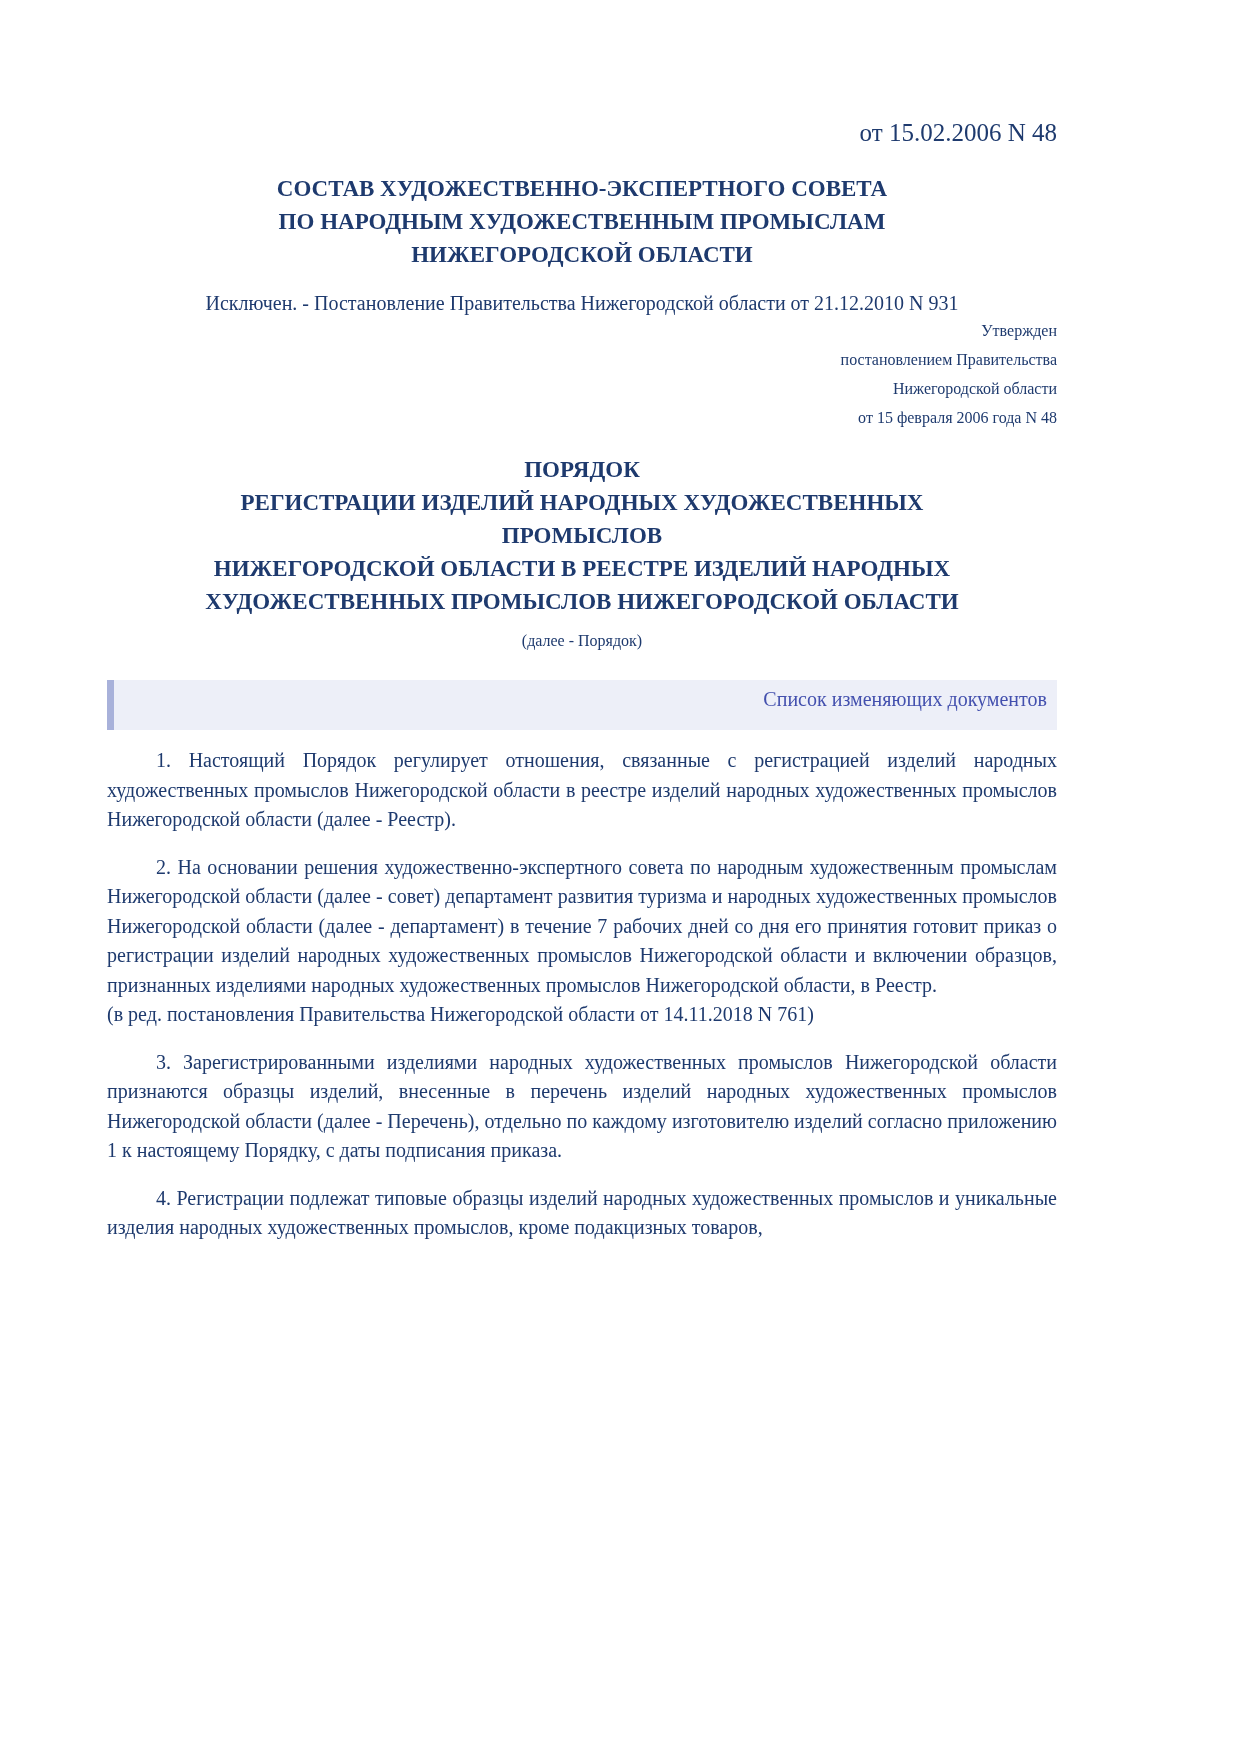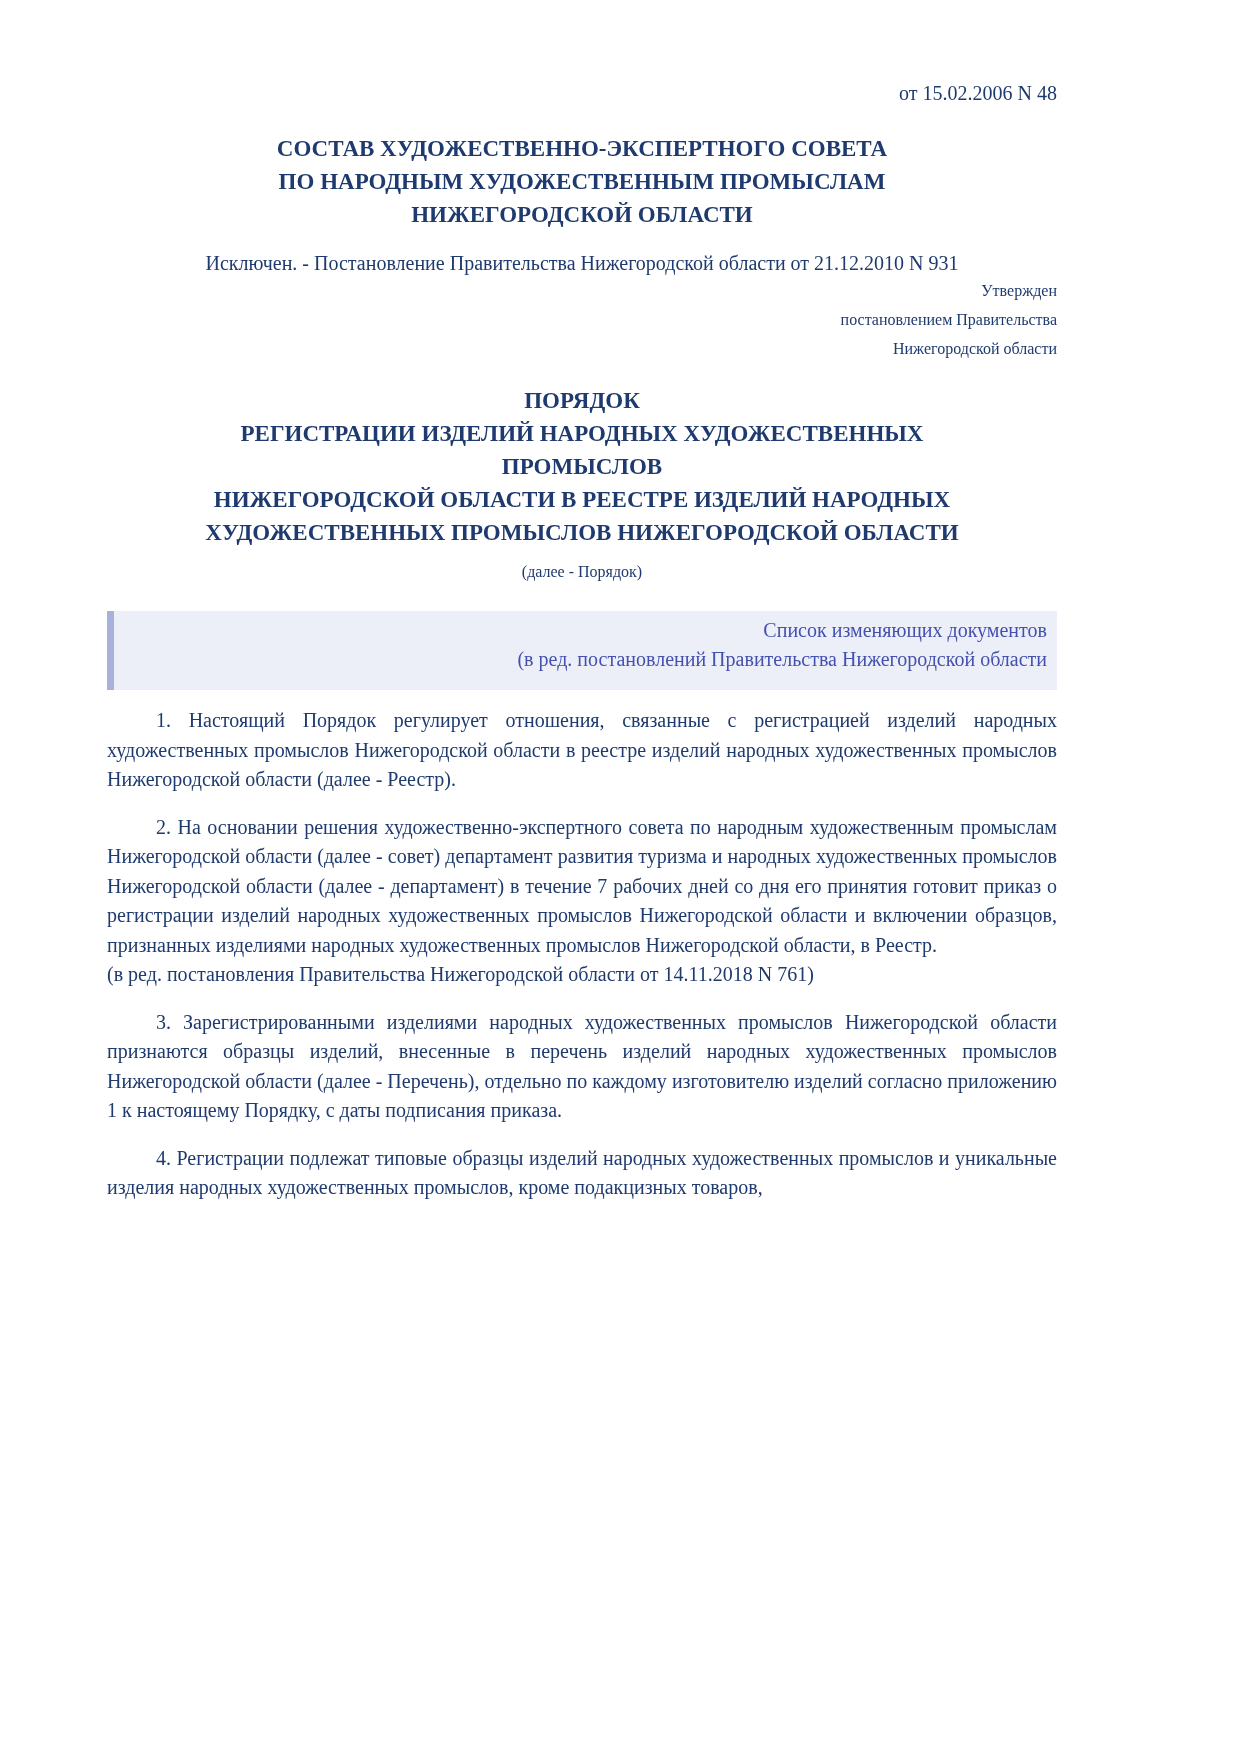--- a/index.html
+++ b/index.html
@@ -17,23 +17,23 @@
     background: #ffffff;
     overflow: hidden;
   }
   .content {
     position: absolute;
     left: 107px;
     top: 0;
     width: 950px;
   }
   .doc-ref {
-    margin-top: 80px;
+    margin-top: 120px;
     text-align: right;
-    font-size: 20px;
+    font-size: 25px;
     line-height: 26px;
   }
   .heading {
     text-align: center;
     font-weight: bold;
     font-size: 23px;
     line-height: 33px;
   }
   .heading1 { margin-top: 26px; }
   .excluded {
@@ -92,35 +92,35 @@
       <div>ПО НАРОДНЫМ ХУДОЖЕСТВЕННЫМ ПРОМЫСЛАМ</div>
       <div>НИЖЕГОРОДСКОЙ ОБЛАСТИ</div>
     </div>
 
     <div class="excluded">Исключен. - Постановление Правительства Нижегородской области от 21.12.2010 N 931</div>
 
     <div class="approval">
       <div>Утвержден</div>
       <div>постановлением Правительства</div>
       <div>Нижегородской области</div>
+      <div>от 15 февраля 2006 года N 48</div>
     </div>
 
     <div class="heading heading2">
       <div>ПОРЯДОК</div>
       <div>РЕГИСТРАЦИИ ИЗДЕЛИЙ НАРОДНЫХ ХУДОЖЕСТВЕННЫХ</div>
       <div>ПРОМЫСЛОВ</div>
       <div>НИЖЕГОРОДСКОЙ ОБЛАСТИ В РЕЕСТРЕ ИЗДЕЛИЙ НАРОДНЫХ</div>
       <div>ХУДОЖЕСТВЕННЫХ ПРОМЫСЛОВ НИЖЕГОРОДСКОЙ ОБЛАСТИ</div>
     </div>
 
     <div class="subtitle">(далее - Порядок)</div>
 
     <div class="amendments-box">
       <div>Список изменяющих документов</div>
-      <div>(в ред. постановлений Правительства Нижегородской области</div>
     </div>
 
     <div class="body-text">
 
       <div class="pblock">
         <div class="para">1. Настоящий Порядок регулирует отношения, связанные с регистрацией изделий народных художественных промыслов Нижегородской области в реестре изделий народных художественных промыслов Нижегородской области (далее - Реестр).</div>
       </div>
 
       <div class="pblock">
         <div class="para">2. На основании решения художественно-экспертного совета по народным художественным промыслам Нижегородской области (далее - совет) департамент развития туризма и народных художественных промыслов Нижегородской области (далее - департамент) в течение 7 рабочих дней со дня его принятия готовит приказ о регистрации изделий народных художественных промыслов Нижегородской области и включении образцов, признанных изделиями народных художественных промыслов Нижегородской области, в Реестр.</div>

